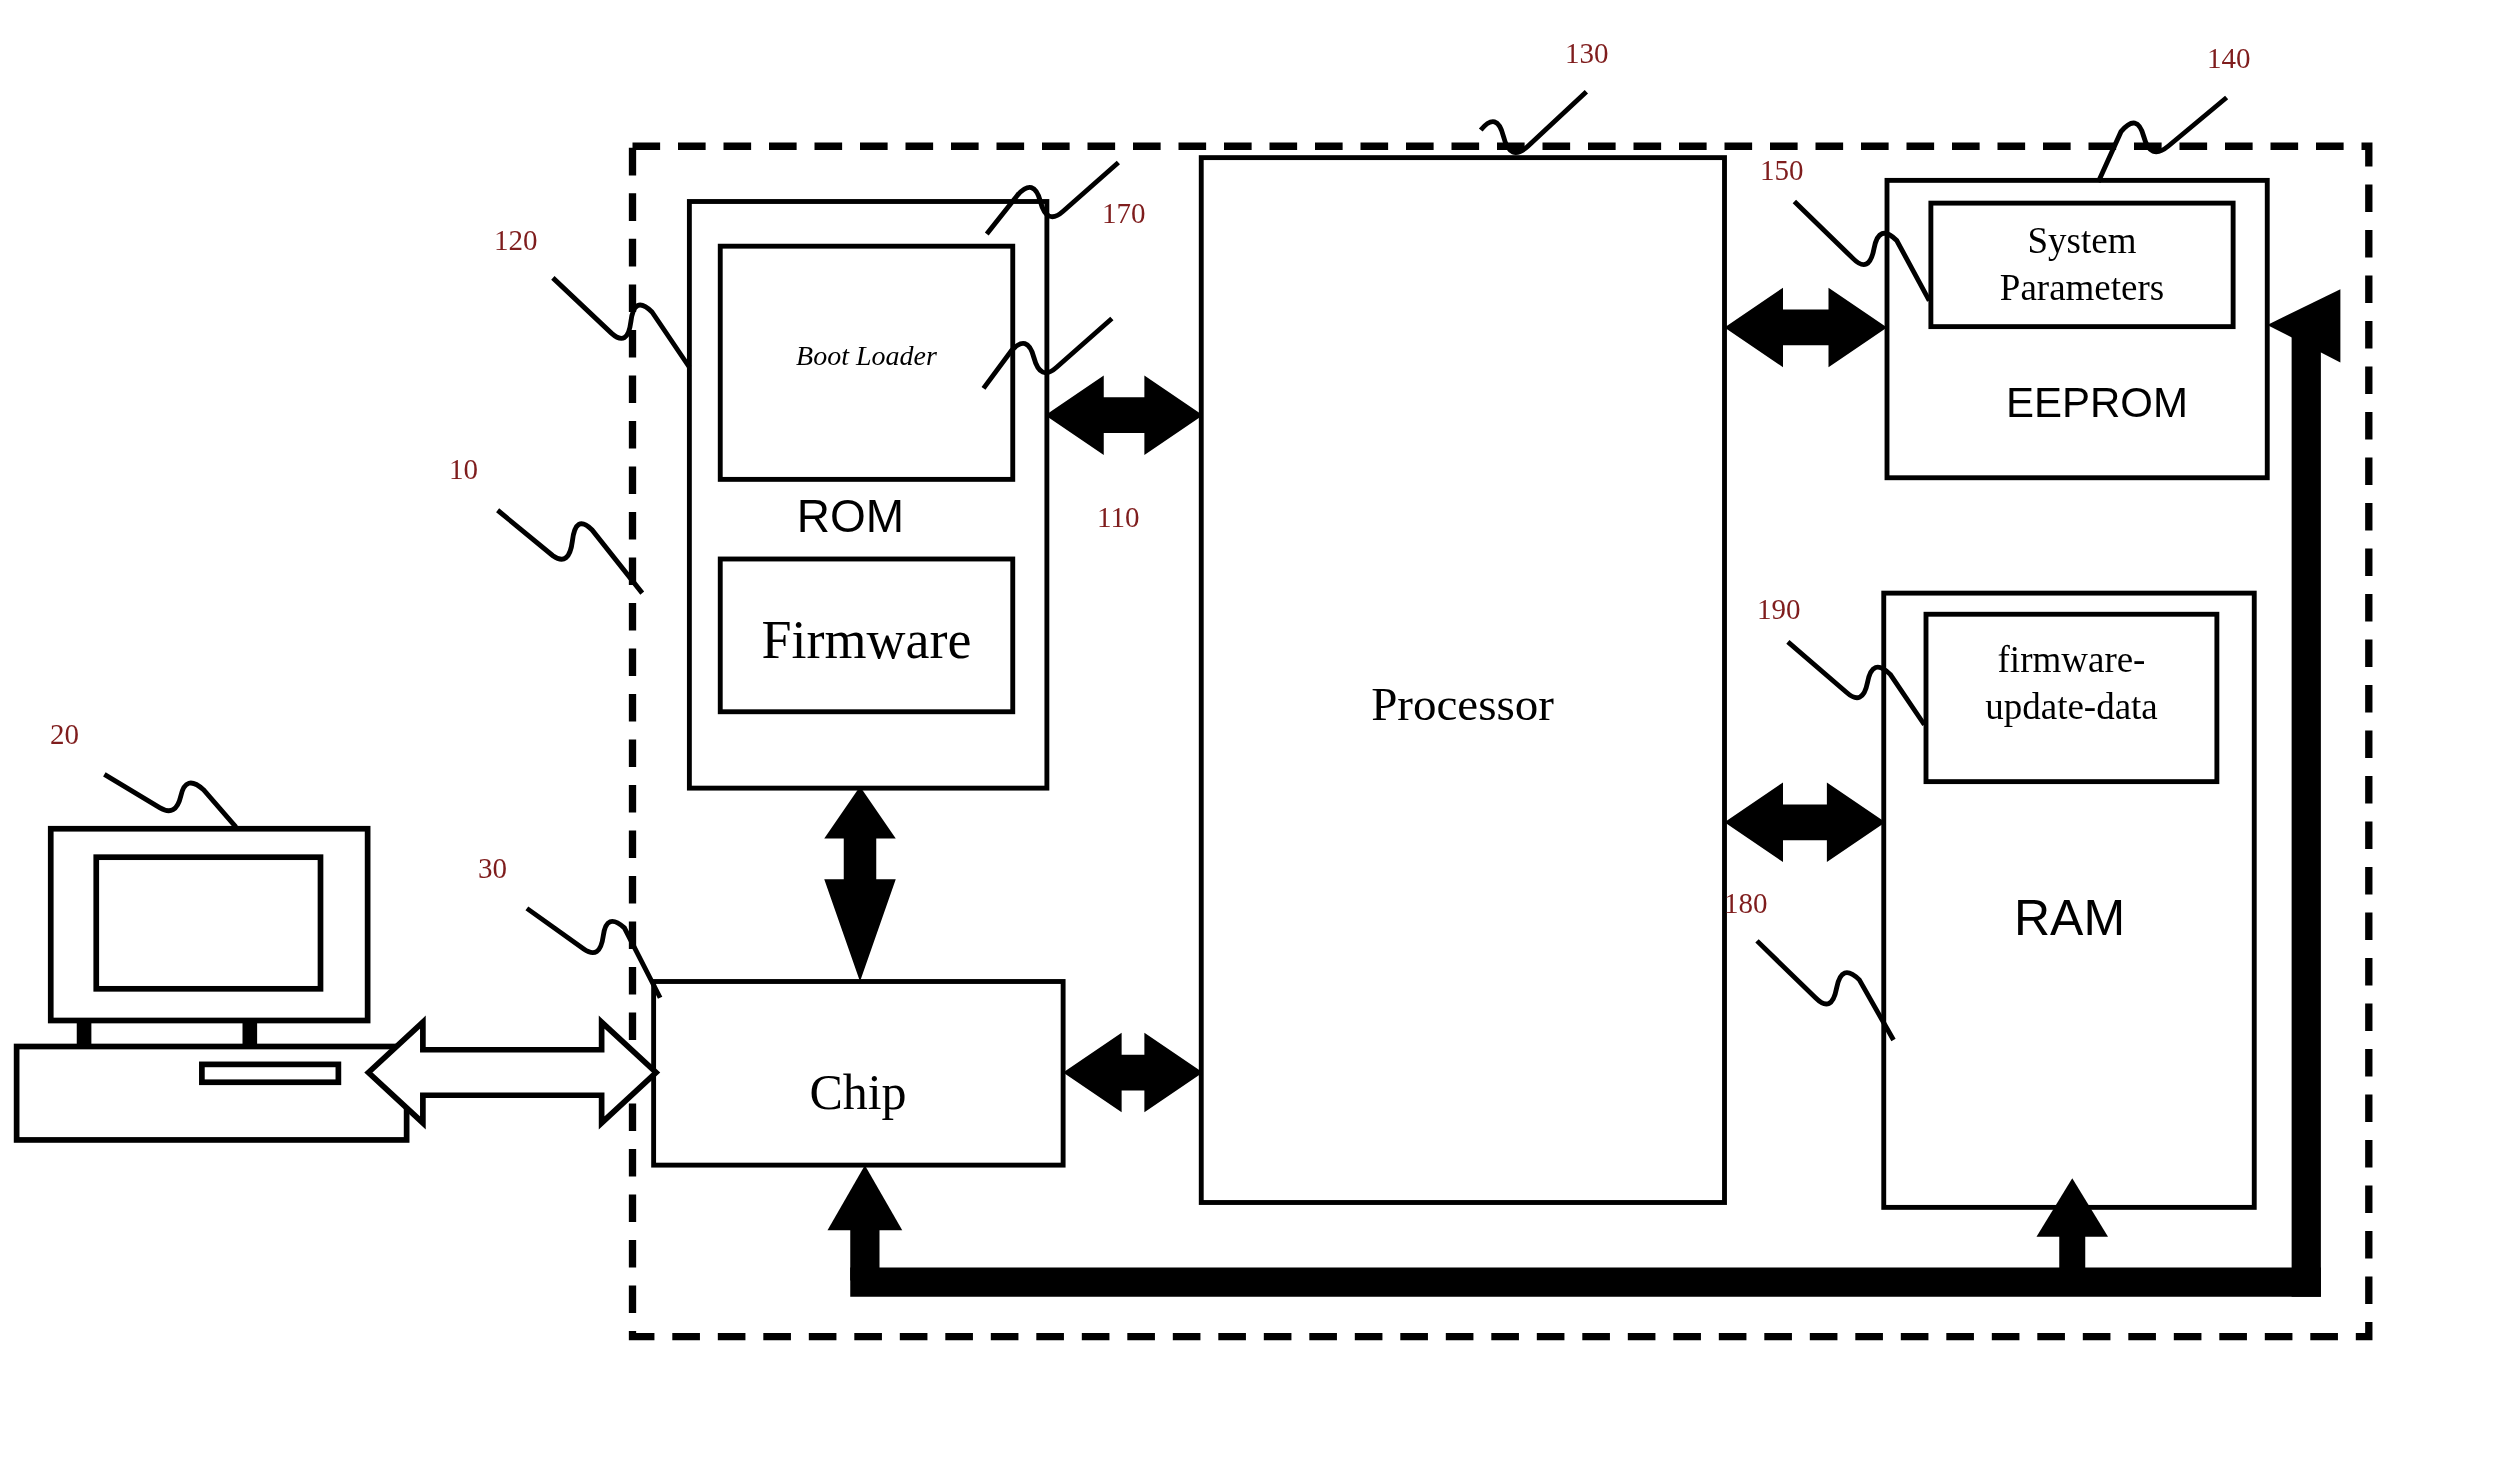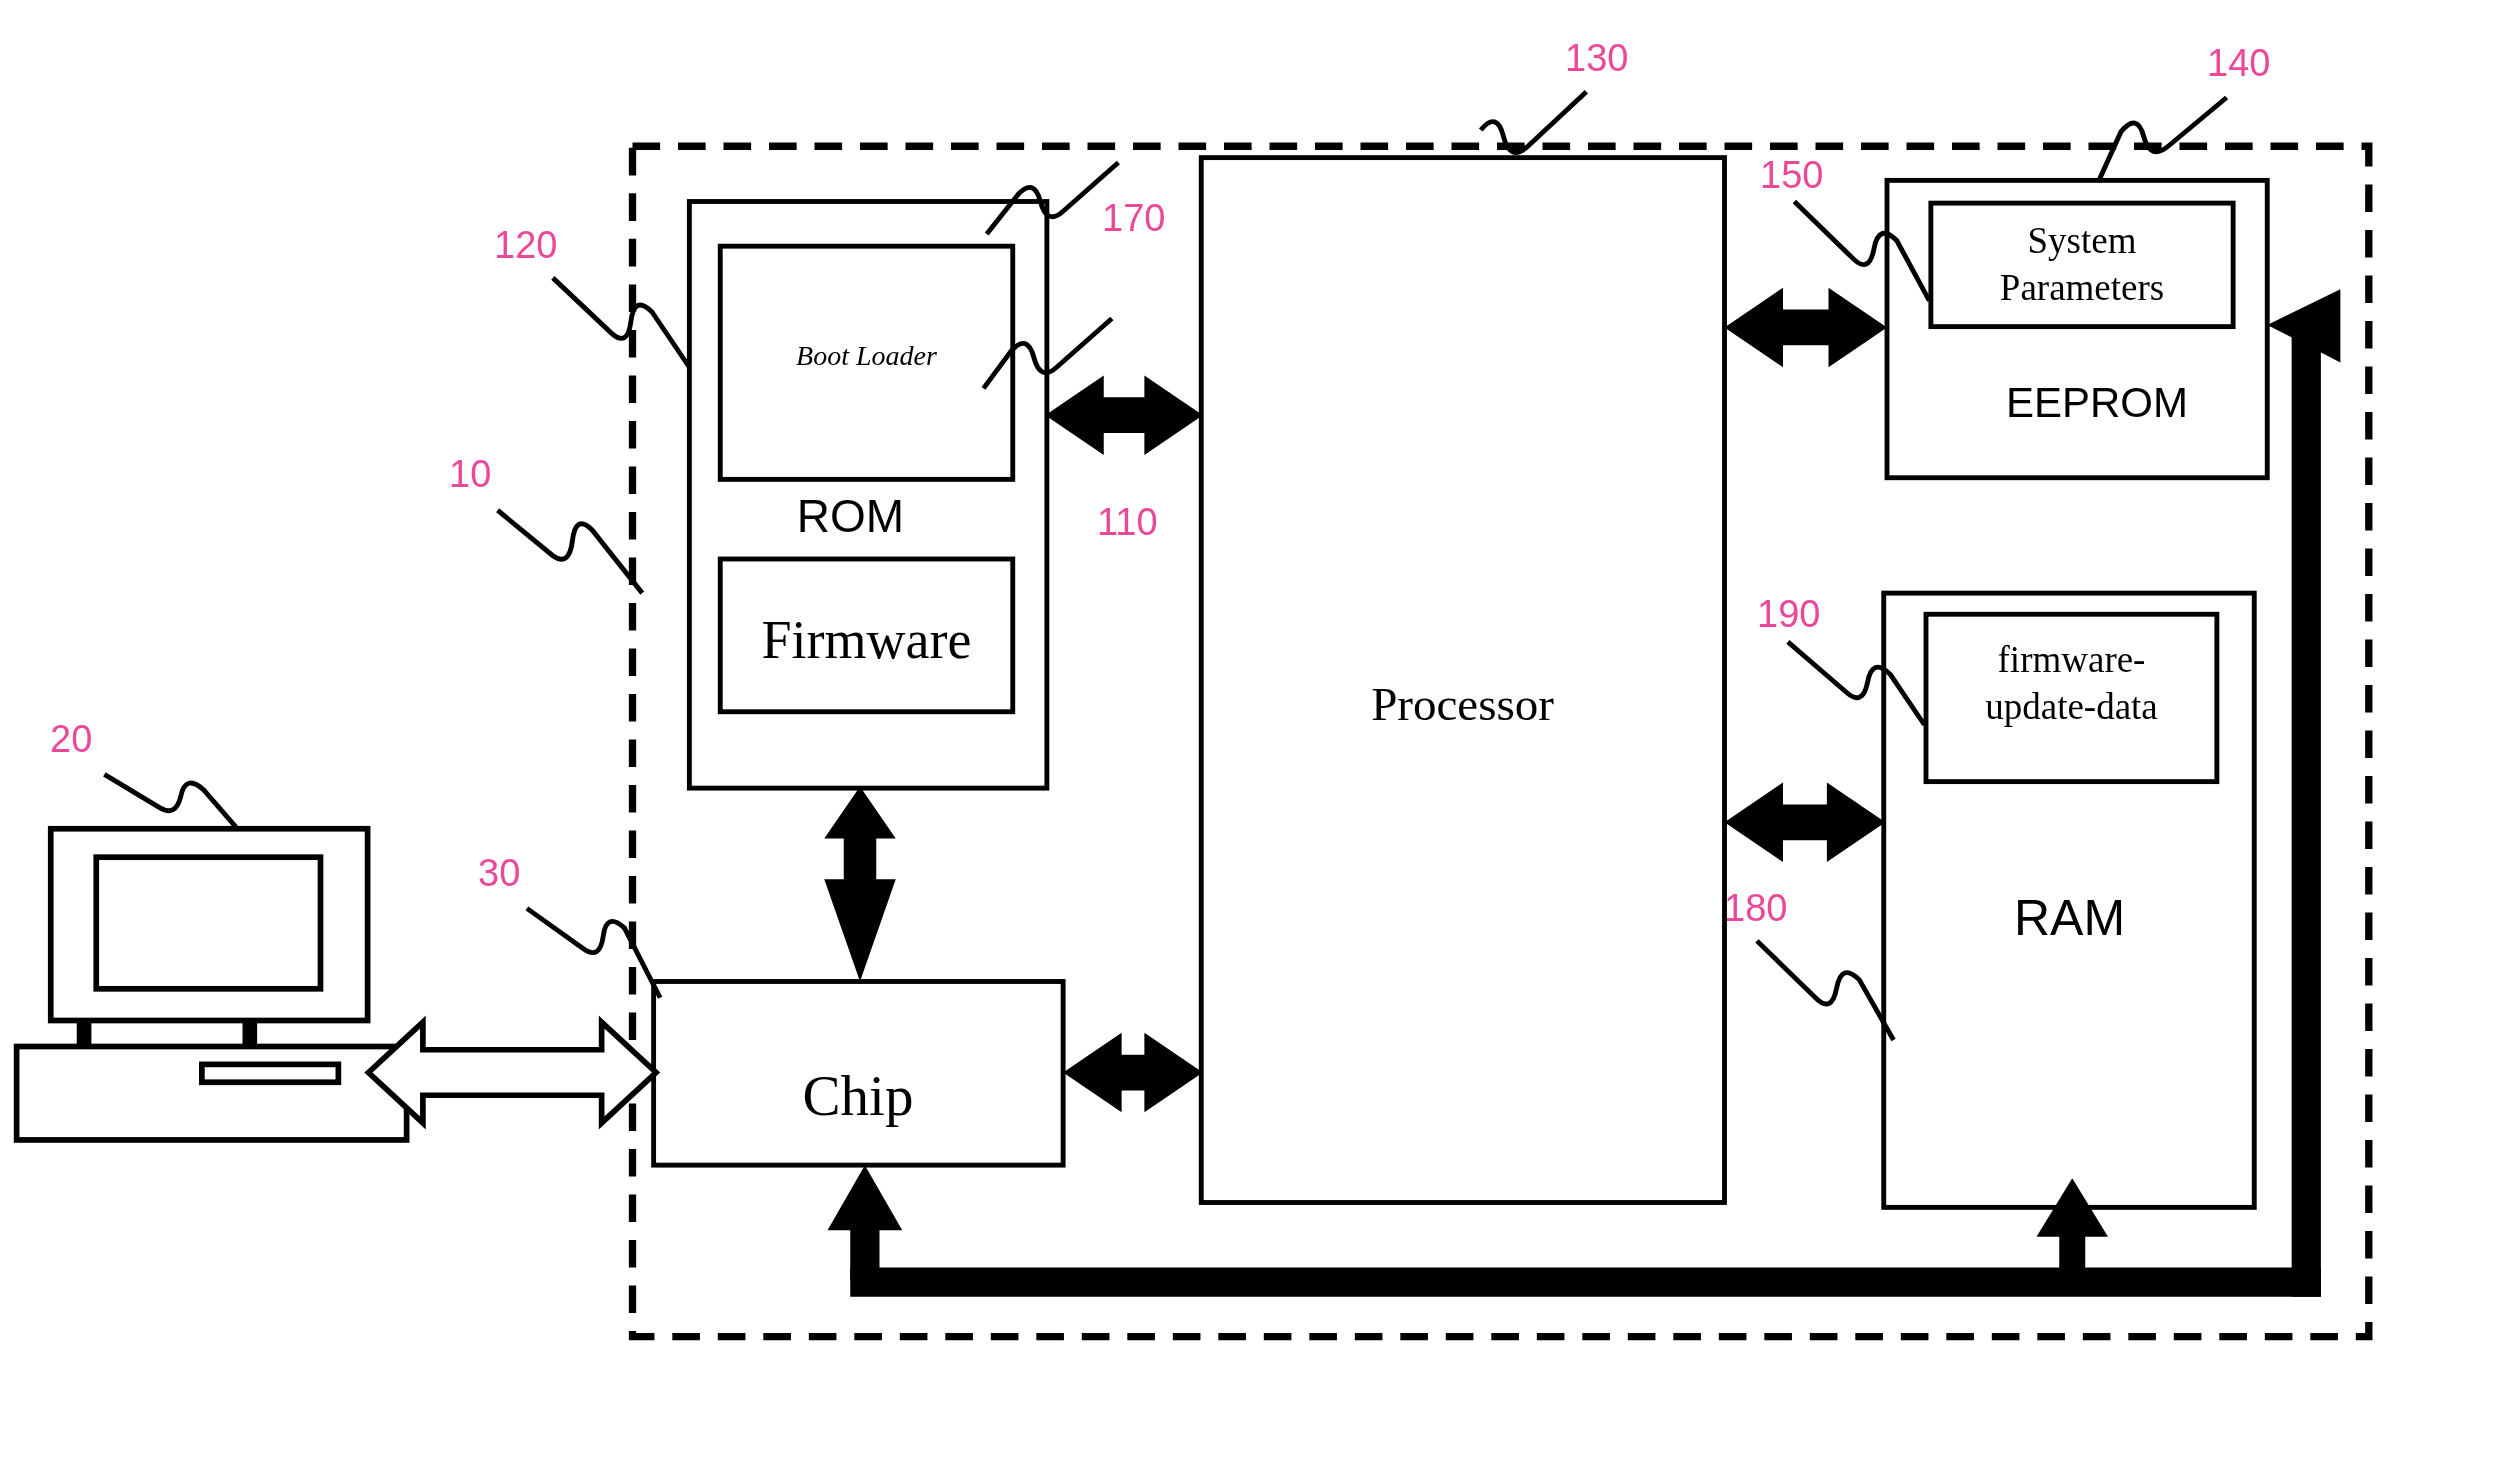--- a/index.html
+++ b/index.html
@@ -3,21 +3,21 @@
 <meta charset="utf-8">
 <style>
   html,body{margin:0;padding:0;background:#fff;}
   body{width:2500px;height:1482px;position:relative;overflow:hidden;
        font-family:"Liberation Serif",serif;color:#000;}
   .stage{position:absolute;left:0;top:0;width:2500px;height:1482px;}
   svg.layer{position:absolute;left:0;top:0;width:2500px;height:1482px;}
   .lbl{position:absolute;font-family:"Liberation Serif",serif;color:#000;
        white-space:pre;line-height:1.08;text-align:center;}
   .sans{font-family:"Liberation Sans",sans-serif;}
-  .refnum{position:absolute;font-family:Liberation Sans, sans-serif;font-size:38px;color:#ec4899;white-space:pre;}
+  .refnum{position:absolute;font-family:Liberation Serif, serif;font-size:29px;color:#7f1d1d;white-space:pre;}
 </style>
 </head>
 <body>
 
 <div class="stage">
 
 <svg class="layer" viewBox="0 0 3076 1824">
 
   <rect x="778" y="180" width="2137" height="1465" fill="none" stroke="#000" stroke-width="9" stroke-dasharray="34 22"></rect>
 
@@ -104,21 +104,21 @@
 <div class="lbl" style="left:1931px;top:221px;width:302px;font-size:37px;">System</div>
 <div class="lbl" style="left:1931px;top:268px;width:302px;font-size:37px;">Parameters</div>
 
 <div class="lbl sans" style="left:1907px;top:380px;width:380px;font-size:42px;">EEPROM</div>
 
 <div class="lbl" style="left:1926px;top:640px;width:291px;font-size:37px;">firmware-</div>
 <div class="lbl" style="left:1926px;top:687px;width:291px;font-size:37px;">update-data</div>
 
 <div class="lbl sans" style="left:1884px;top:891px;width:371px;font-size:50px;">RAM</div>
 
-<div class="lbl" style="left:653px;top:1065px;width:410px;font-size:57px;">Chip</div>
+<div class="lbl" style="left:653px;top:1065px;width:410px;font-size:50px;">Chip</div>
 
 <div class="refnum" style="left:449px;top:453px;">10</div>
 <div class="refnum" style="left:50px;top:718px;">20</div>
 <div class="refnum" style="left:478px;top:852px;">30</div>
 <div class="refnum" style="left:494px;top:224px;">120</div>
 <div class="refnum" style="left:1565px;top:37px;">130</div>
 <div class="refnum" style="left:2207px;top:42px;">140</div>
 <div class="refnum" style="left:1760px;top:154px;">150</div>
 <div class="refnum" style="left:1097px;top:501px;">110</div>
 <div class="refnum" style="left:1102px;top:197px;">170</div>

